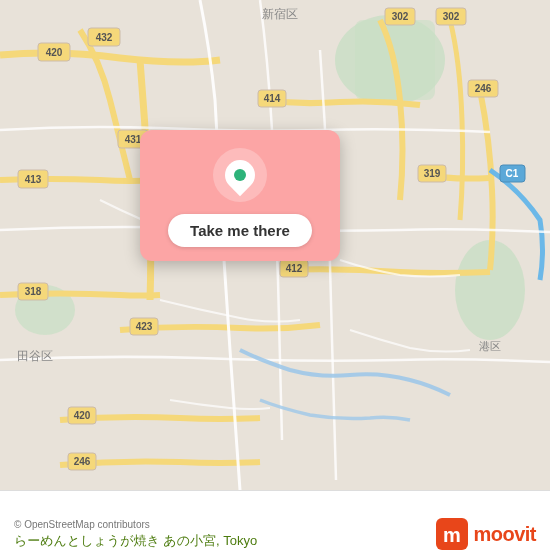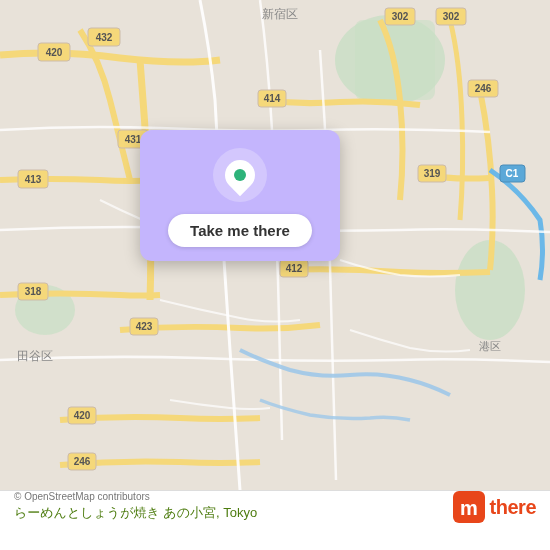--- a/index.html
+++ b/index.html
@@ -25,21 +25,21 @@
       width: 100%;
       height: 100%;
     }
 
     
     #location-card {
       position: absolute;
       top: 130px;
       left: 140px;
       width: 200px;
-      background: #c4b5fd;
+      background: #fca5a5;
       border-radius: 12px;
       display: flex;
       flex-direction: column;
       align-items: center;
       padding: 18px 16px 14px;
       box-shadow: 0 4px 16px rgba(0,0,0,0.25);
     }
 
     #pin-icon-wrap {
       width: 54px;
@@ -84,21 +84,21 @@
       white-space: nowrap;
       box-shadow: 0 1px 4px rgba(0,0,0,0.15);
     }
 
     
     #bottom-bar {
       width: 550px;
       height: 60px;
       background: white;
       display: flex;
-      align-items: flex-start;
+      align-items: flex-end;
       justify-content: space-between;
       padding: 0 14px;
       border-top: 1px solid #ddd;
     }
 
     #bottom-left {
       display: flex;
       flex-direction: column;
       gap: 2px;
     }
@@ -253,15 +253,15 @@
 <div id="bottom-bar">
   <div id="bottom-left">
     <span id="osm-credit">© OpenStreetMap contributors</span>
     <span id="place-name">らーめんとしょうが焼き あの小宮, Tokyo</span>
   </div>
   <div id="moovit-logo">
     <svg id="moovit-icon" viewBox="0 0 32 32" xmlns="http://www.w3.org/2000/svg">
       <rect width="32" height="32" rx="6" fill="#e8461a"></rect>
       <text x="16" y="24" text-anchor="middle" font-size="20" font-weight="bold" fill="white" font-family="Arial">m</text>
     </svg>
-    <span id="moovit-text">there</span>
+    <span id="moovit-text">moovit</span>
   </div>
 </div>
 
 </body></html>

